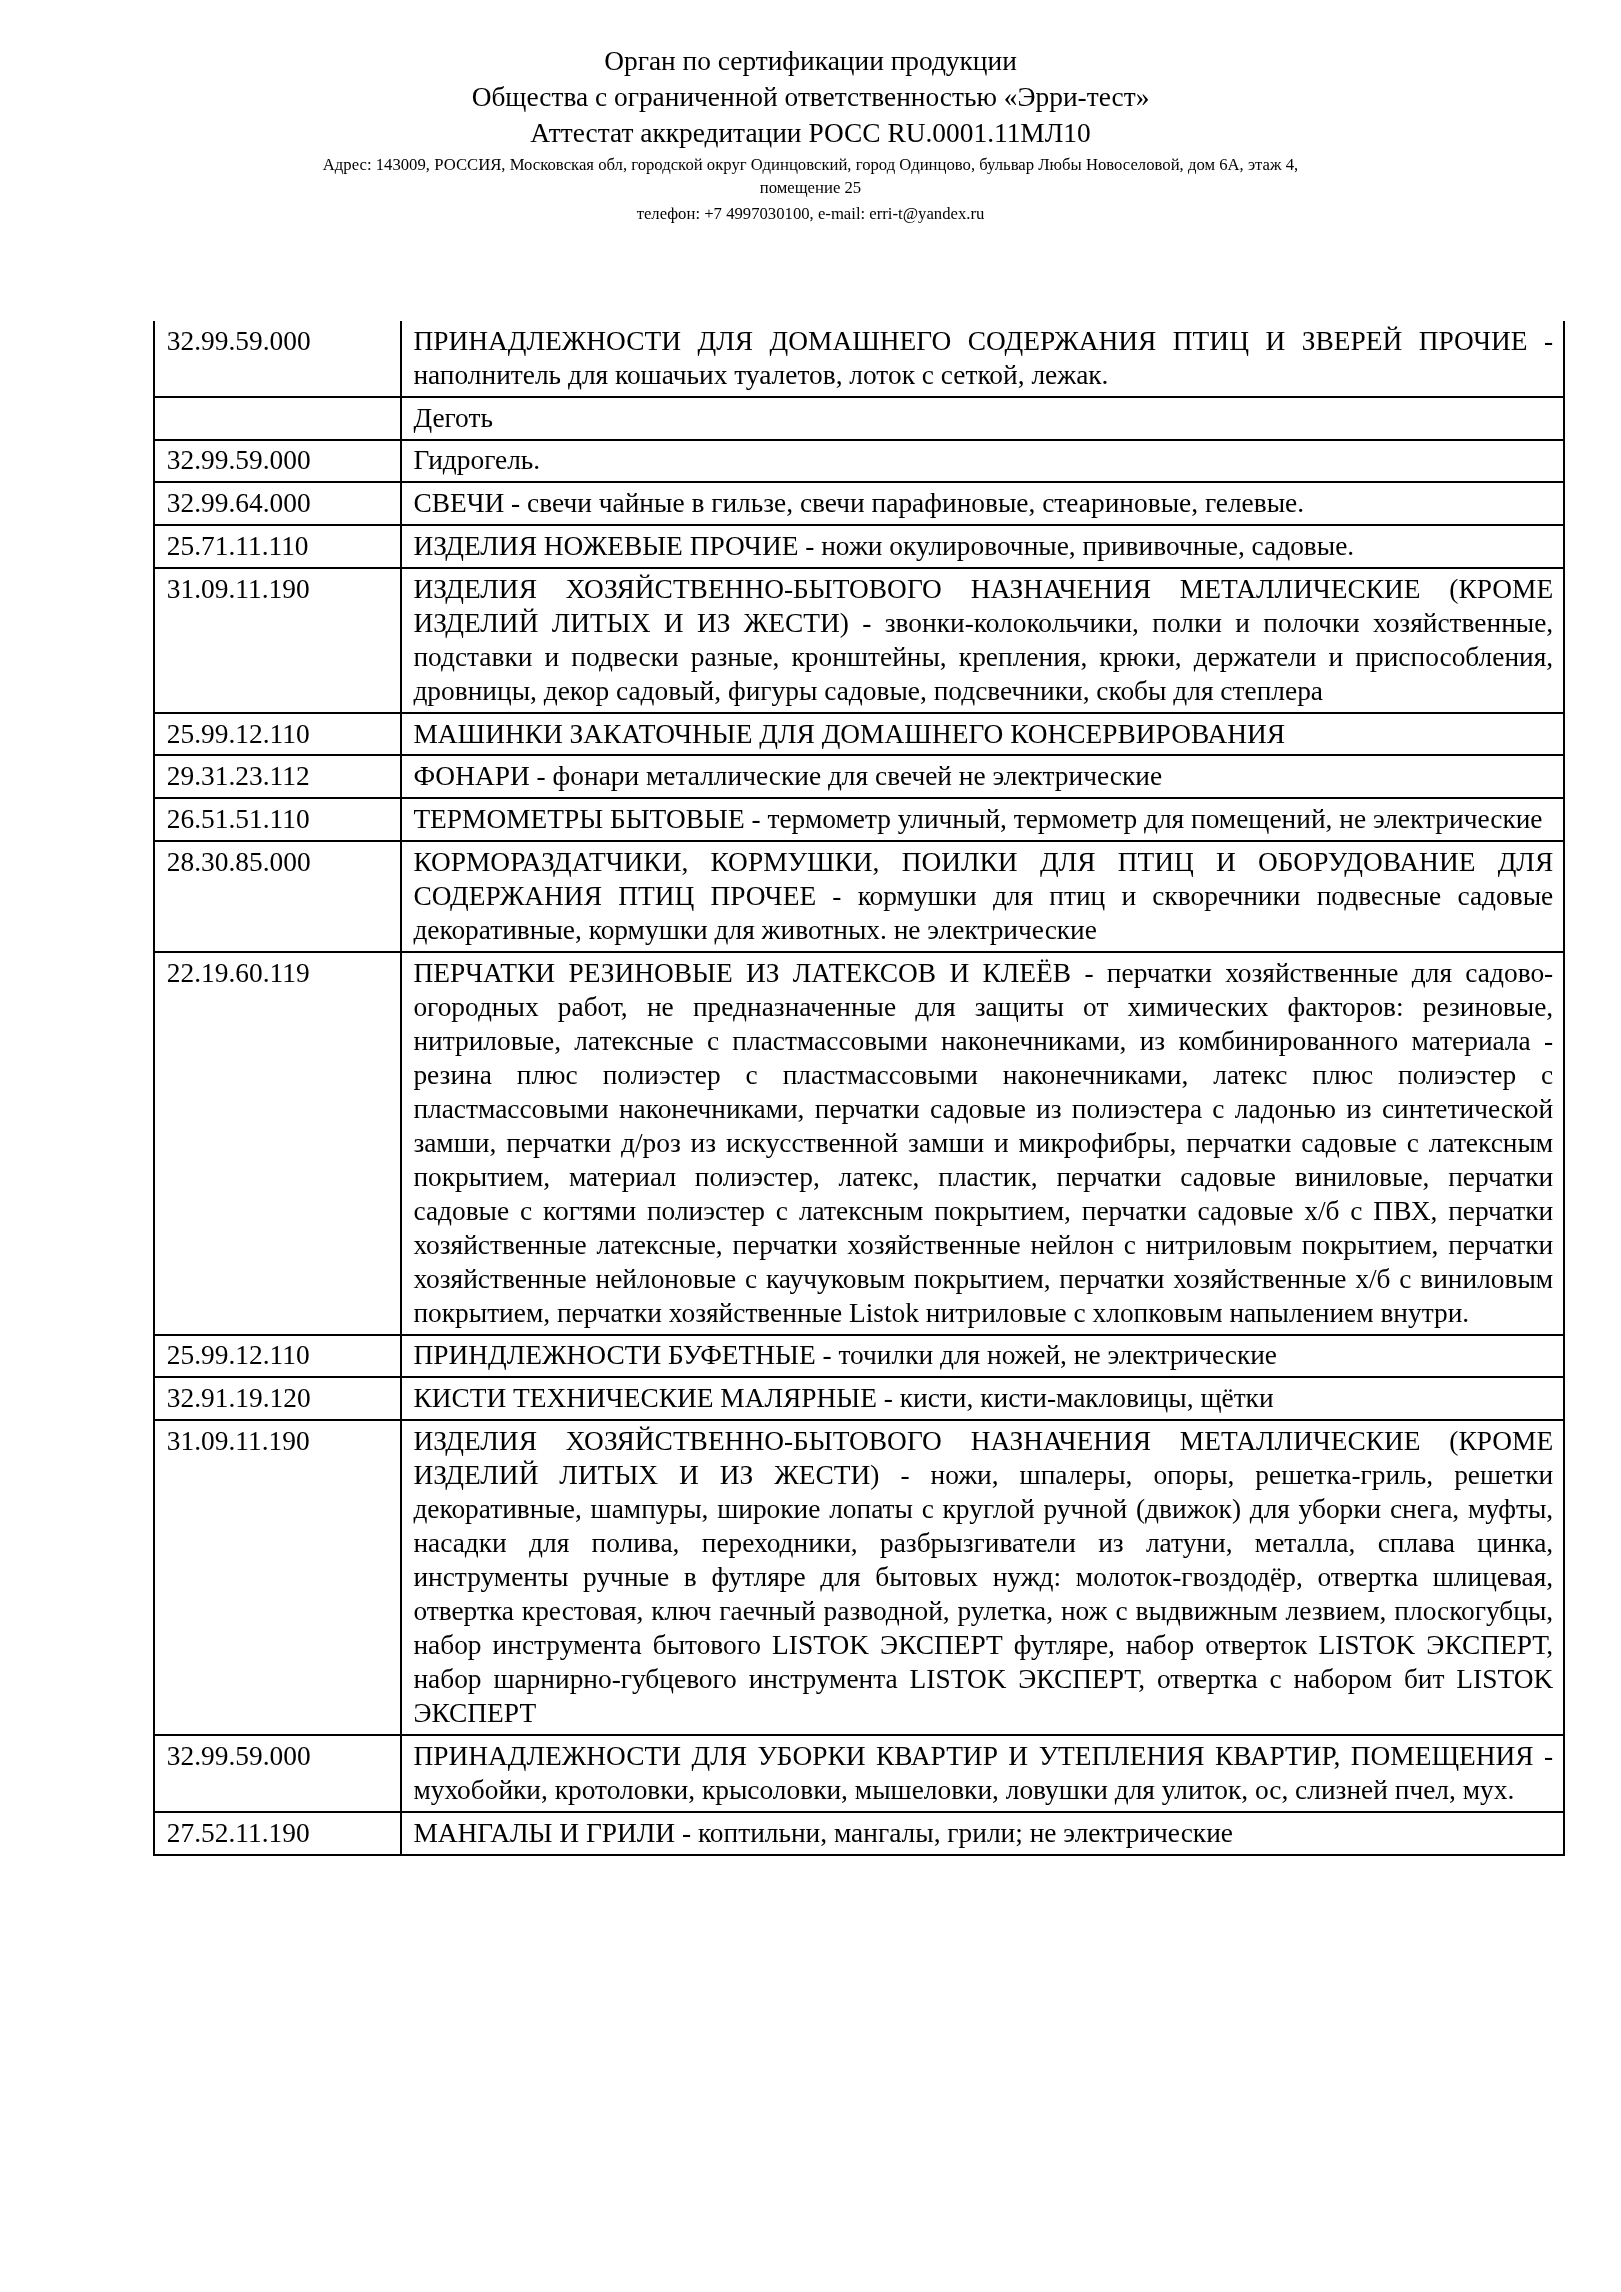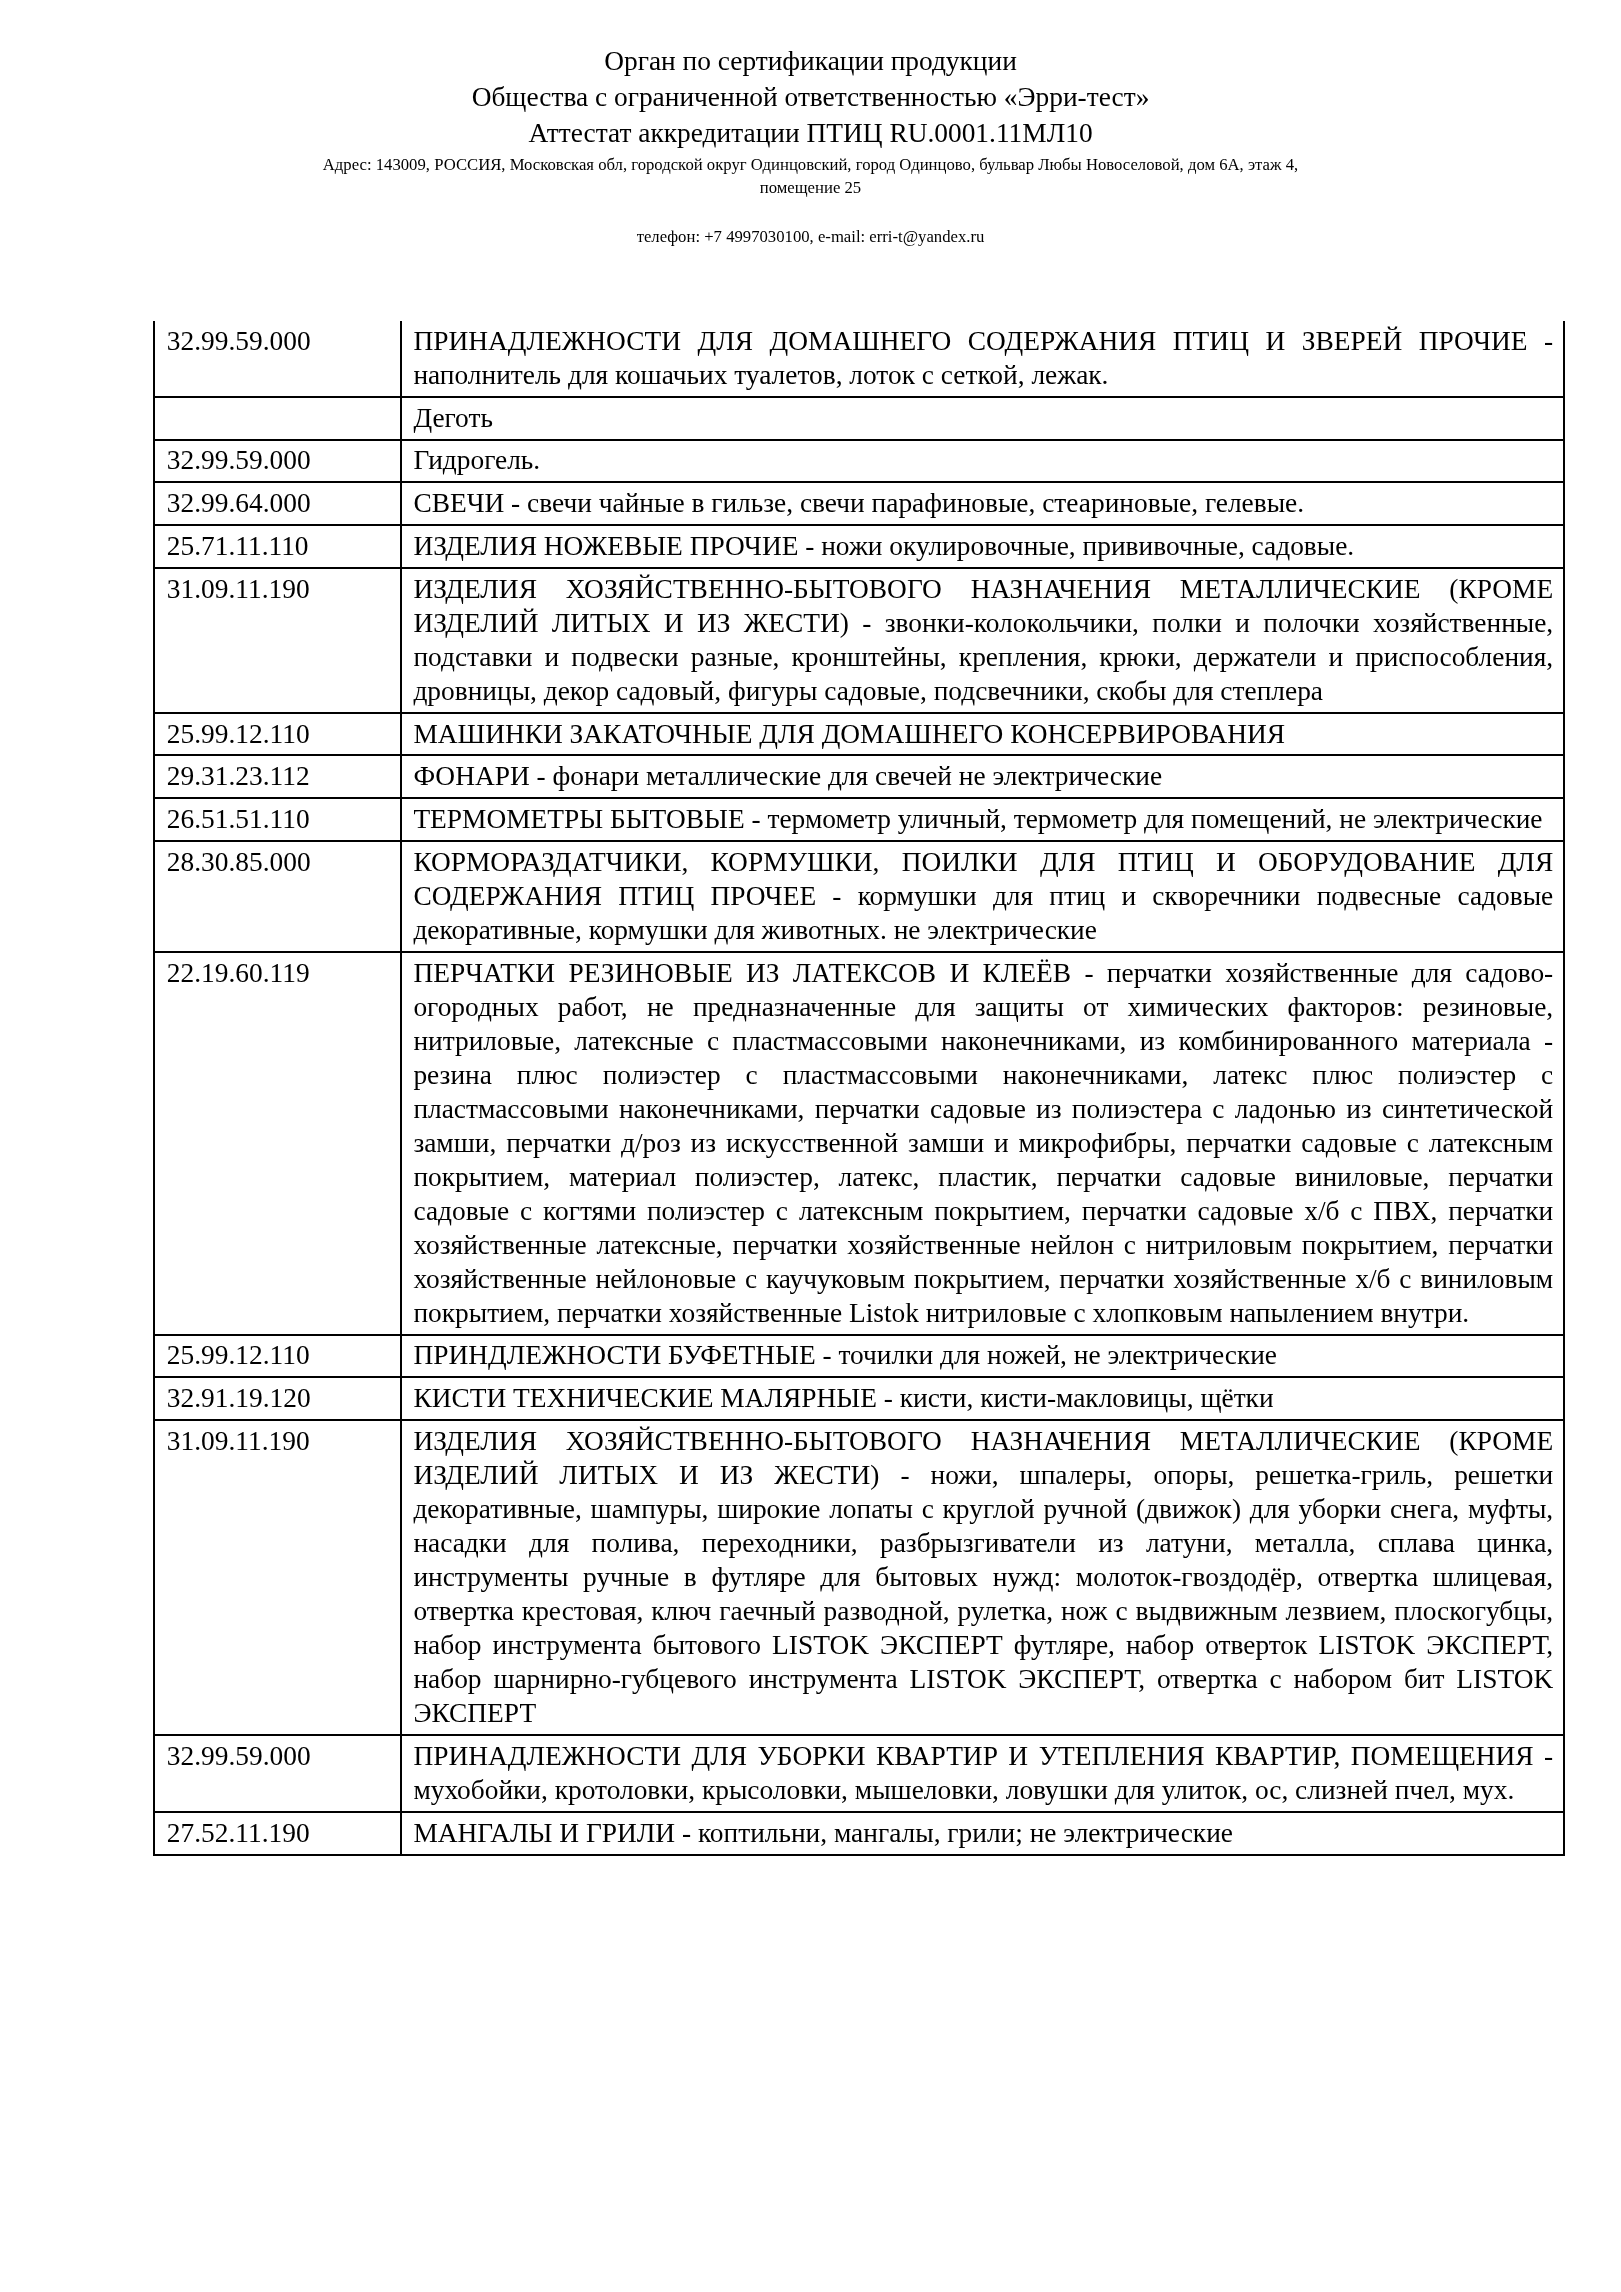--- a/index.html
+++ b/index.html
@@ -30,21 +30,21 @@
   .doc-header .small-line {
     font-size: 16.7px;
     line-height: 22.5px;
   }
   .doc-header .small-line.first {
     margin-top: 3px;
   }
   .doc-header .contact-line {
     font-size: 16.7px;
     line-height: 22.5px;
-    margin-top: 27px;
+    margin-top: 4px;
   }
   .table-wrap {
     position: absolute;
     left: 153px;
     top: 321px;
     width: 1412px;
   }
   table.product-table {
     border-collapse: collapse;
     width: 1412px;
@@ -75,21 +75,21 @@
   }
 </style>
 </head>
 <body>
 
 <div class="page">
 
   <div class="doc-header">
     <div class="title-line">Орган по сертификации продукции</div>
     <div class="title-line">Общества с ограниченной ответственностью «Эрри-тест»</div>
-    <div class="title-line">Аттестат аккредитации ПТИЦ RU.0001.11МЛ10</div>
+    <div class="title-line">Аттестат аккредитации РОСС RU.0001.11МЛ10</div>
     <div class="small-line first">Адрес: 143009, РОССИЯ, Московская обл, городской округ Одинцовский, город Одинцово, бульвар Любы Новоселовой, дом 6А, этаж 4,</div>
     <div class="small-line">помещение 25</div>
     <div class="contact-line">телефон: +7 4997030100, e-mail: erri-t@yandex.ru</div>
   </div>
 
   <div class="table-wrap">
     <table class="product-table">
       <tbody>
   <tr>
     <td class="code-col">32.99.59.000</td>

